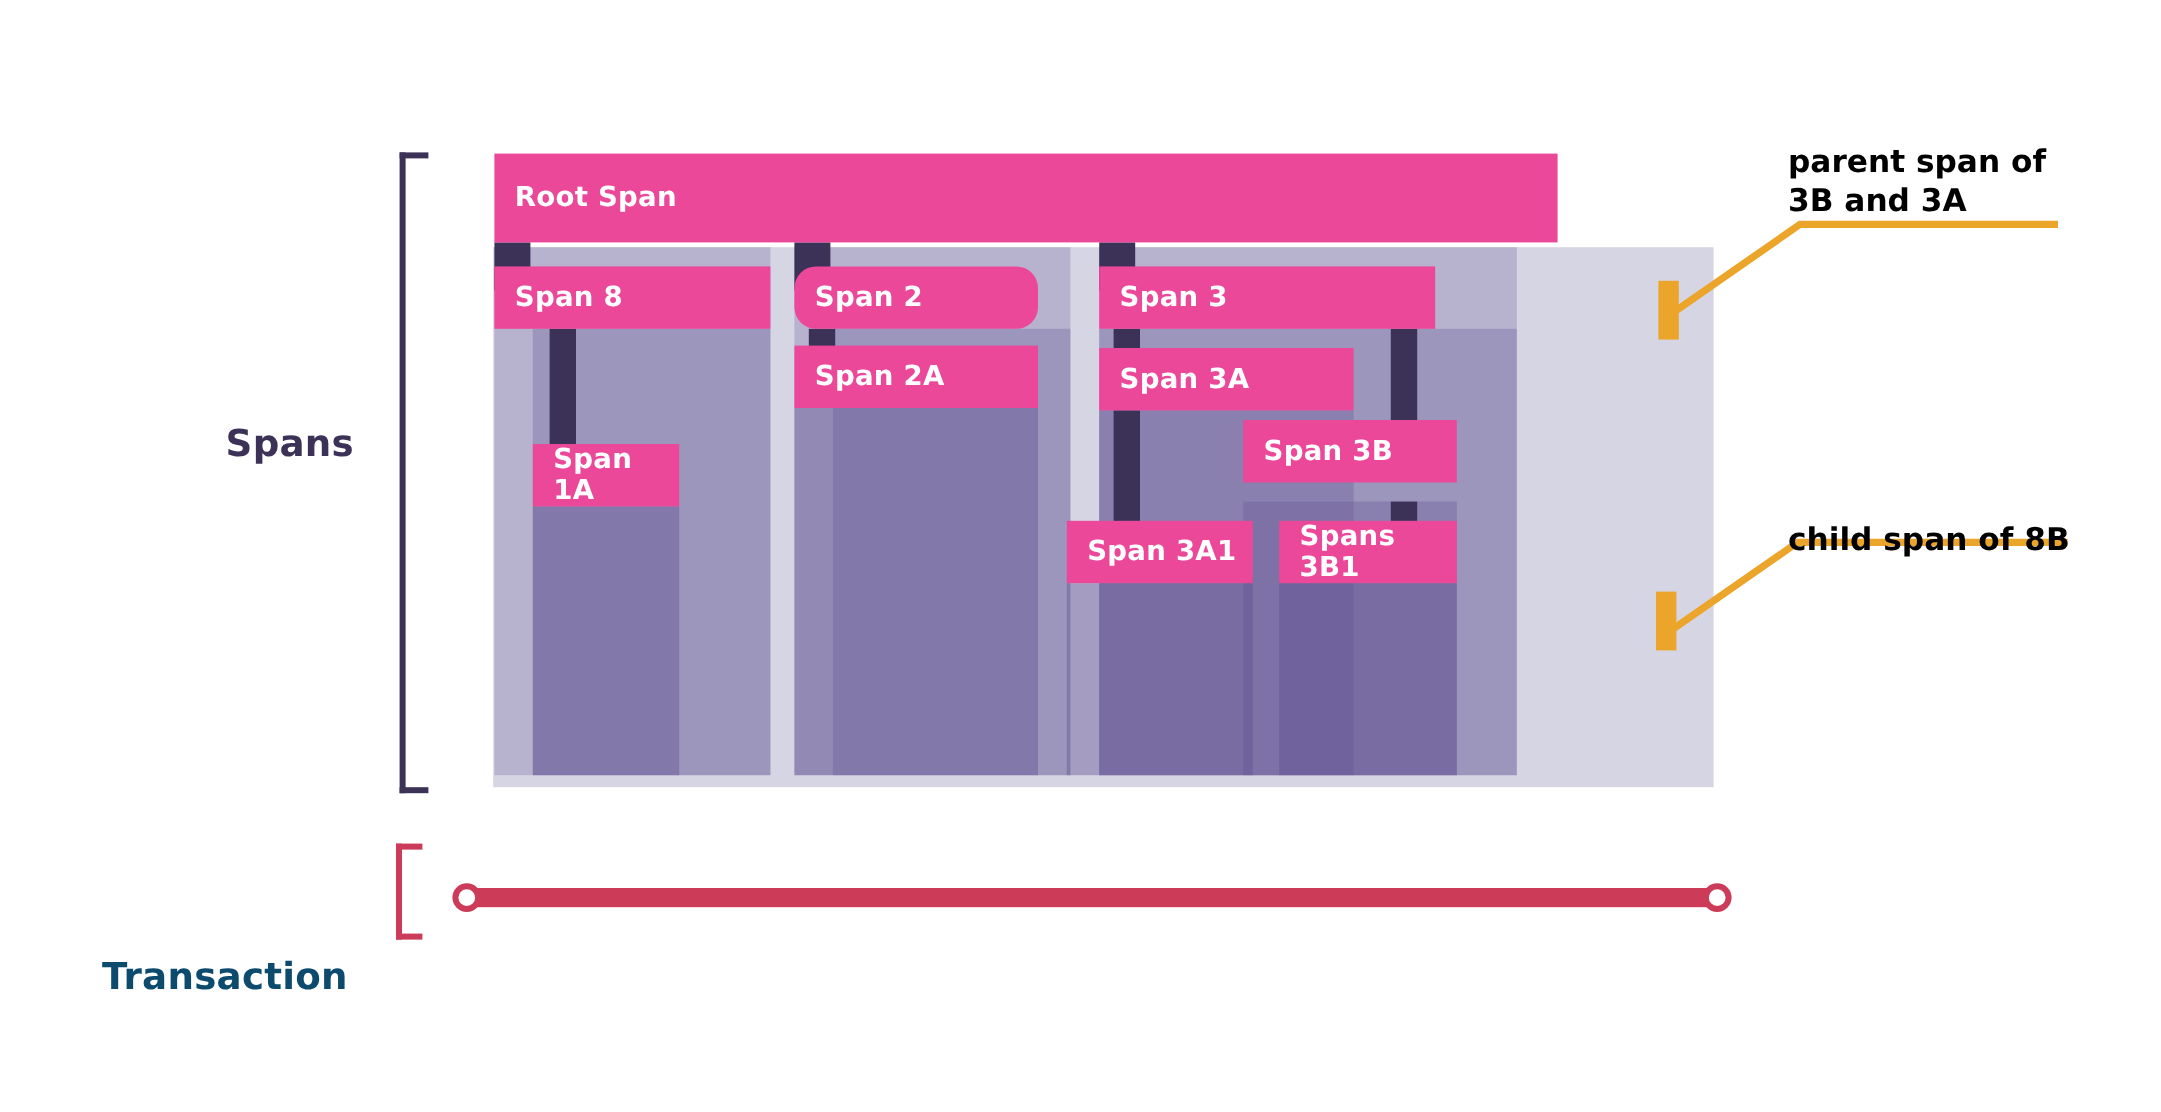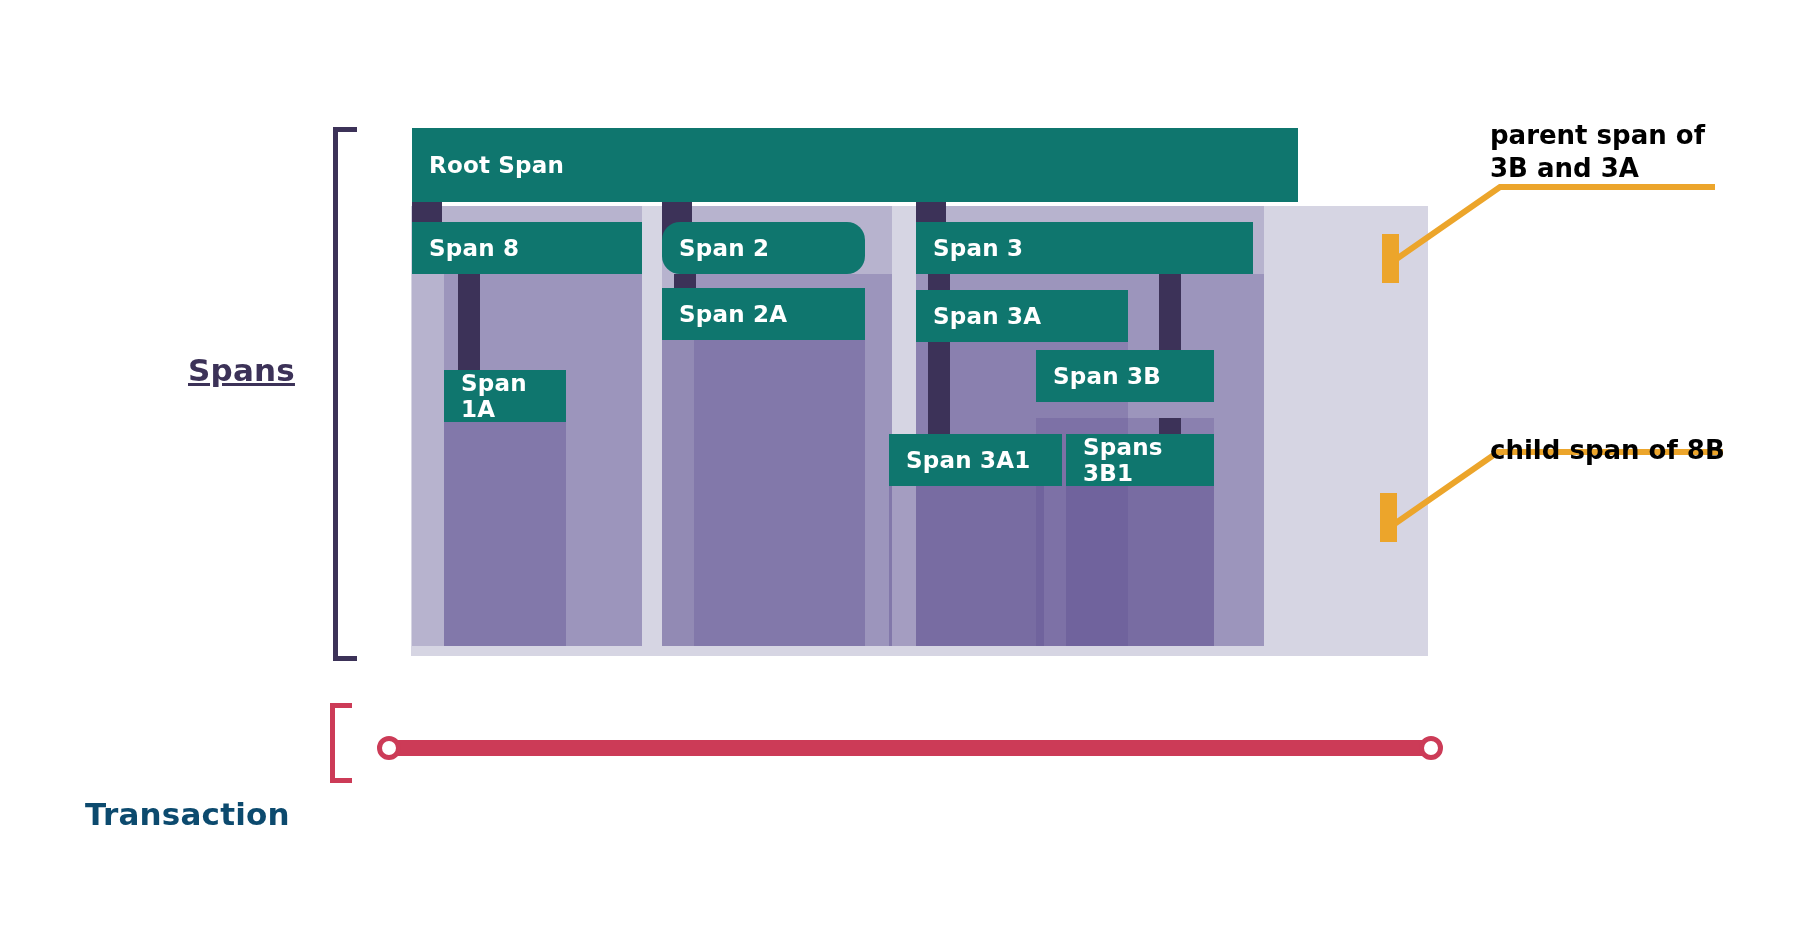--- a/index.html
+++ b/index.html
@@ -25,21 +25,20 @@
     position: absolute;
     font-weight: bold;
     letter-spacing: 0.2px;
     white-space: nowrap;
   }
   .label-spans {
     left: 188px;
     top: 352px;
     font-size: 31px;
     color: #3c3258;
-    text-decoration: underline;
   }
   .label-transaction {
     left: 85px;
     top: 764px;
     font-size: 31px;
     color: #0c4a6e;
     margin-top: 32px;
   }
 
   
@@ -81,21 +80,21 @@
     left: 0px;
     top: 78px;
     width: 1017px;
     height: 450px;
     background: #d6d5e3;
   }
 
   
   .bar {
     position: absolute;
-    background: #0f766e;
+    background: #ec4899;
     color: #ffffff;
     font-size: 23px;
     font-weight: bold;
     display: flex;
     align-items: center;
     padding-left: 17px;
     box-sizing: border-box;
     letter-spacing: 0.2px;
     z-index: 5;
   }
@@ -213,39 +212,39 @@
     <div class="stem" style="left:263px; top:146px; width:22px; height:42px;"></div>
 
     <div class="bar" style="left:251px; top:160px; width:203px; height:52px;">
       <span>Span 2A</span>
     </div>
 
     <div class="body-box lvl3" style="left:251px; top:212px; width:203px; height:306px;"></div>
 
     <div class="body-box lvl1" style="left:505px; top:78px; width:348px; height:440px;"></div>
 
-    <div class="bar" style="left:505px; top:94px; width:337px; height:52px;">
+    <div class="bar" style="left:505px; top:94px; width:280px; height:52px;">
       <span>Span 3</span>
     </div>
 
     <div class="stem" style="left:748px; top:146px; width:22px; height:118px;"></div>
 
     <div class="stem" style="left:517px; top:146px; width:22px; height:42px;"></div>
 
     <div class="body-box lvl2" style="left:505px; top:146px; width:348px; height:372px;"></div>
 
     <div class="bar" style="left:505px; top:162px; width:212px; height:52px;">
       <span>Span 3A</span>
     </div>
 
     <div class="body-box lvl2" style="left:505px; top:214px; width:212px; height:304px;"></div>
 
     <div class="stem" style="left:517px; top:214px; width:22px; height:100px;"></div>
 
-    <div class="bar" style="left:478px; top:306px; width:173px; height:52px;">
+    <div class="bar" style="left:478px; top:306px; width:155px; height:52px;">
       <span>Span 3A1</span>
     </div>
 
     <div class="body-box lvl3" style="left:478px; top:358px; width:155px; height:160px;"></div>
 
     <div class="bar" style="left:625px; top:222px; width:178px; height:52px;">
       <span>Span 3B</span>
     </div>
 
     <div class="body-box lvl2" style="left:625px; top:290px; width:178px; height:228px;"></div>

